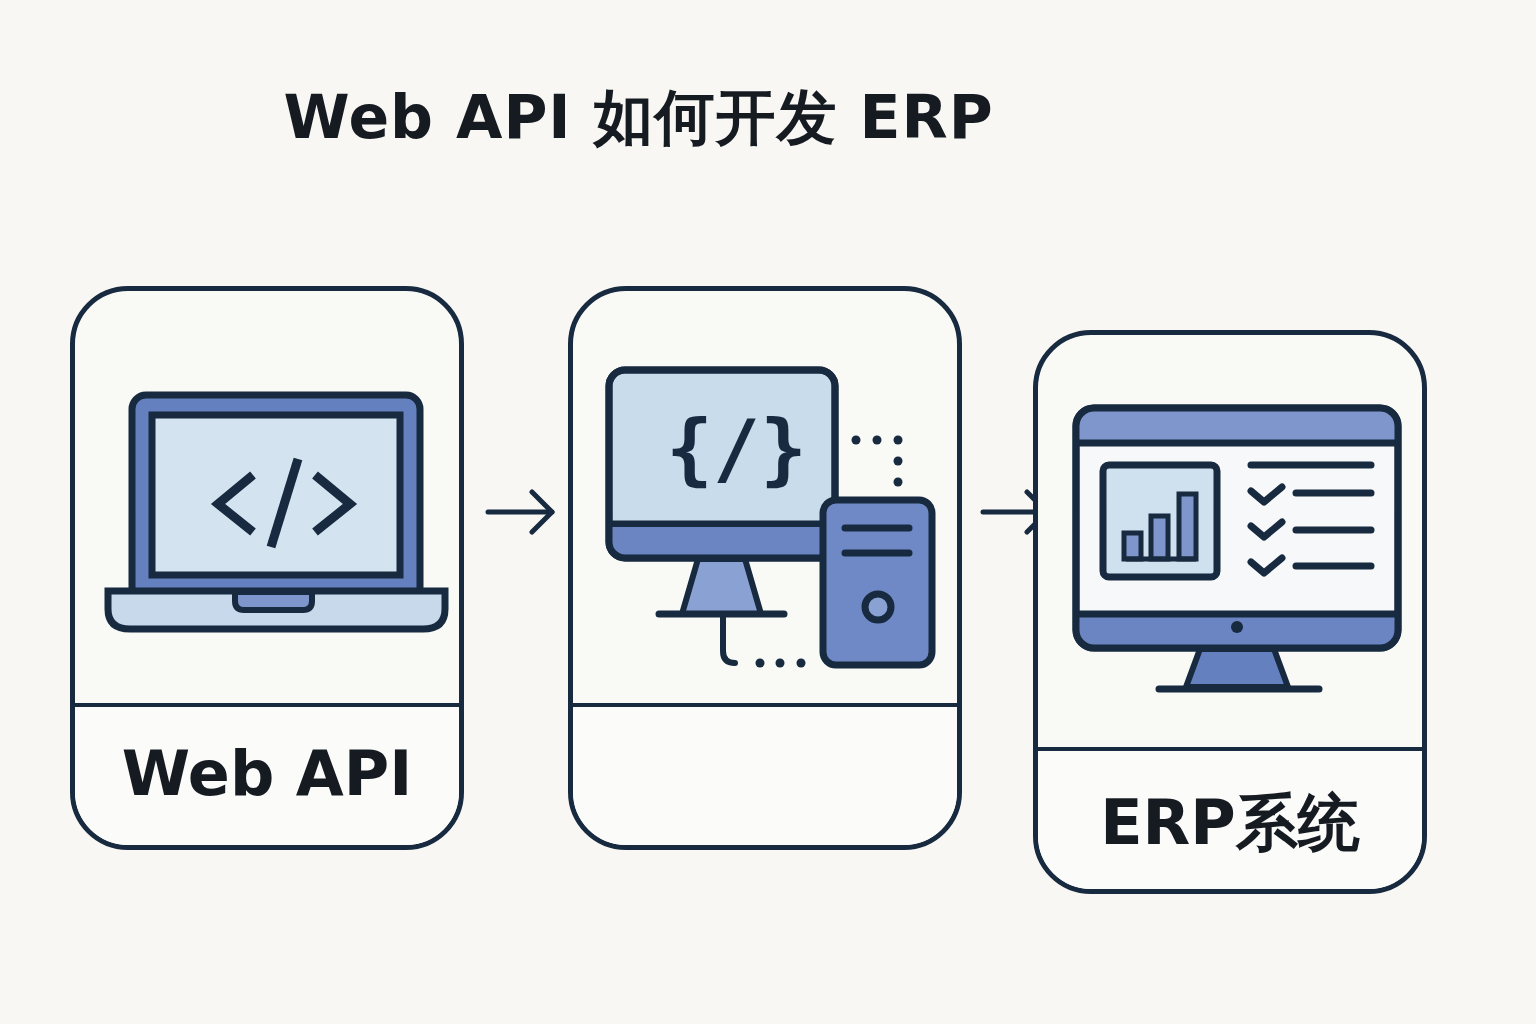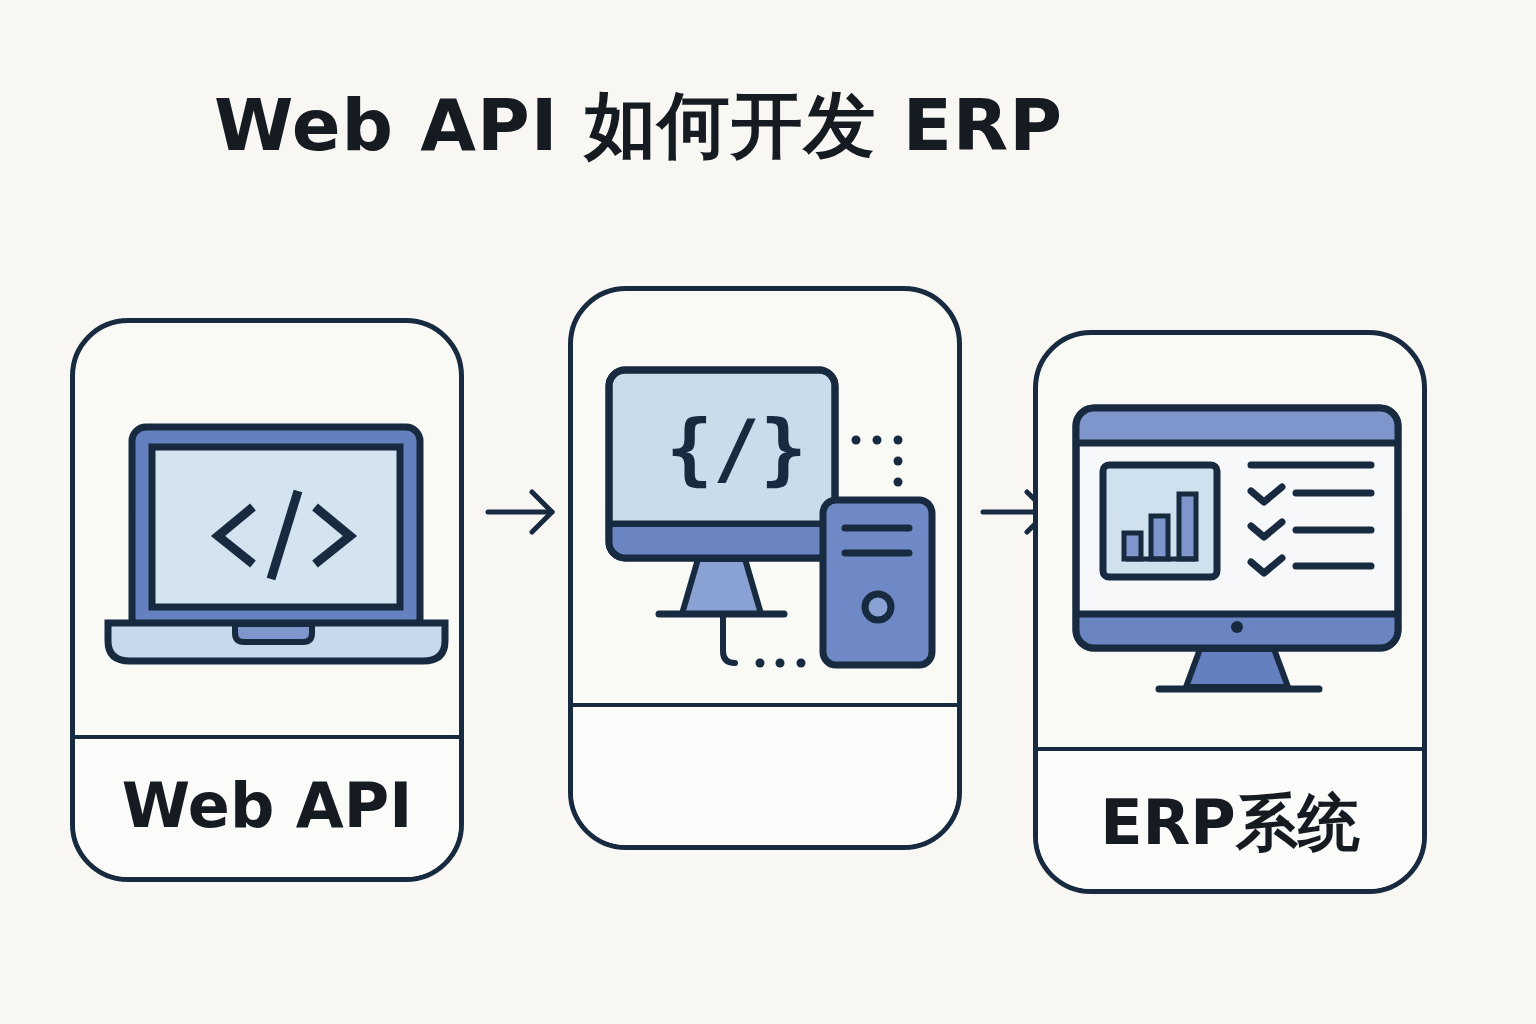--- a/index.html
+++ b/index.html
@@ -2,35 +2,35 @@
 <html><head>
 <meta charset="utf-8">
 <style>
   html, body { margin: 0; padding: 0; }
   body {
     width: 1536px; height: 1024px; background: #f8f7f3; position: relative; overflow: hidden;
     font-family: "DejaVu Sans", "Liberation Sans", sans-serif; color: #16202b;
   }
   .title {
     position: absolute; left: 0; top: 78px; width: 1277px; text-align: center;
-    font-size: 72px; font-weight: bold; letter-spacing: 1px; color: #161b22;
+    font-size: 60px; font-weight: bold; letter-spacing: 1px; color: #161b22;
   }
   .card {
     position: absolute; top: 286px; width: 394px; height: 564px;
     border: 5px solid #172a3f; border-radius: 58px; box-sizing: border-box;
     background: #f9f9f6; overflow: hidden;
   }
   .card .divider { position: absolute; left: 0; right: 0; top: 412px; height: 4px; background: #172a3f; }
   .card .label-area { position: absolute; left: 0; right: 0; top: 416px; bottom: 0; background: #fbfbfa; }
   .card .label {
     position: absolute; left: 0; right: 0; top: 446px; text-align: center;
     font-size: 62px; font-weight: bold; color: #161b22;
   }
   .card .icon { position: absolute; left: 0; top: 0; width: 384px; height: 412px; }
-  #card1 { left: 70px; margin-top: 32px; }
+  #card1 { left: 70px; }
   #card2 { left: 568px; }
   #card3 { left: 1033px; margin-top: 44px; }
   .arrow { position: absolute; top: 486px; width: 80px; height: 50px; }
   #arrow1 { left: 482px; }
   #arrow2 { left: 977px; }
 </style>
 </head>
 <body>
 
 <div class="title">Web API 如何开发 ERP</div>

